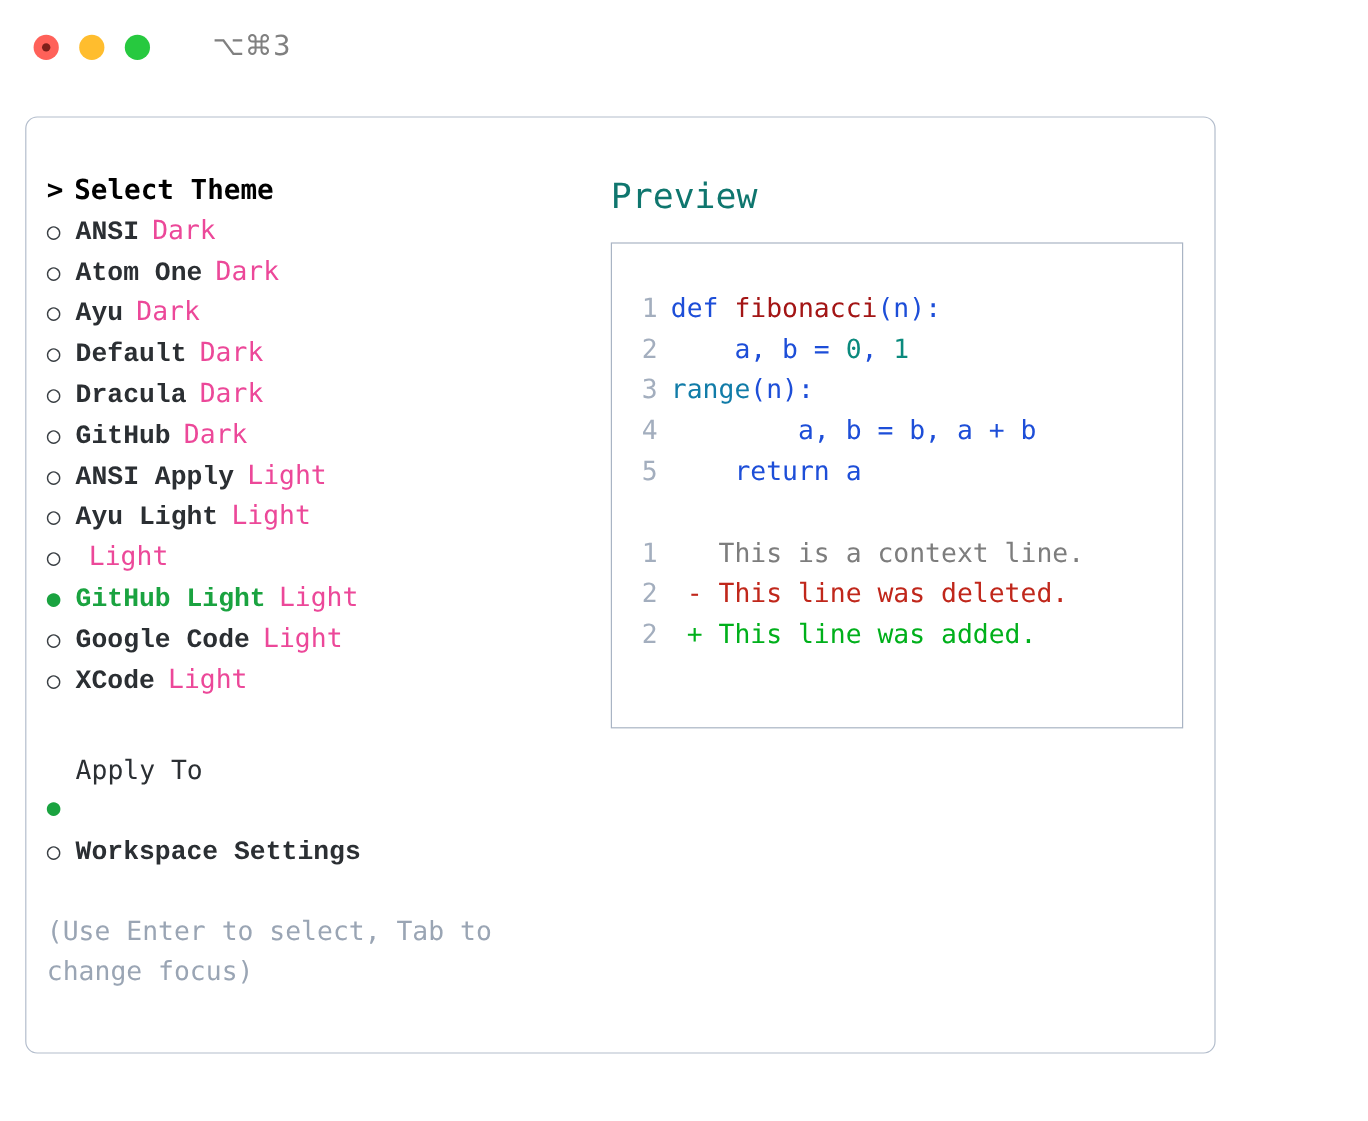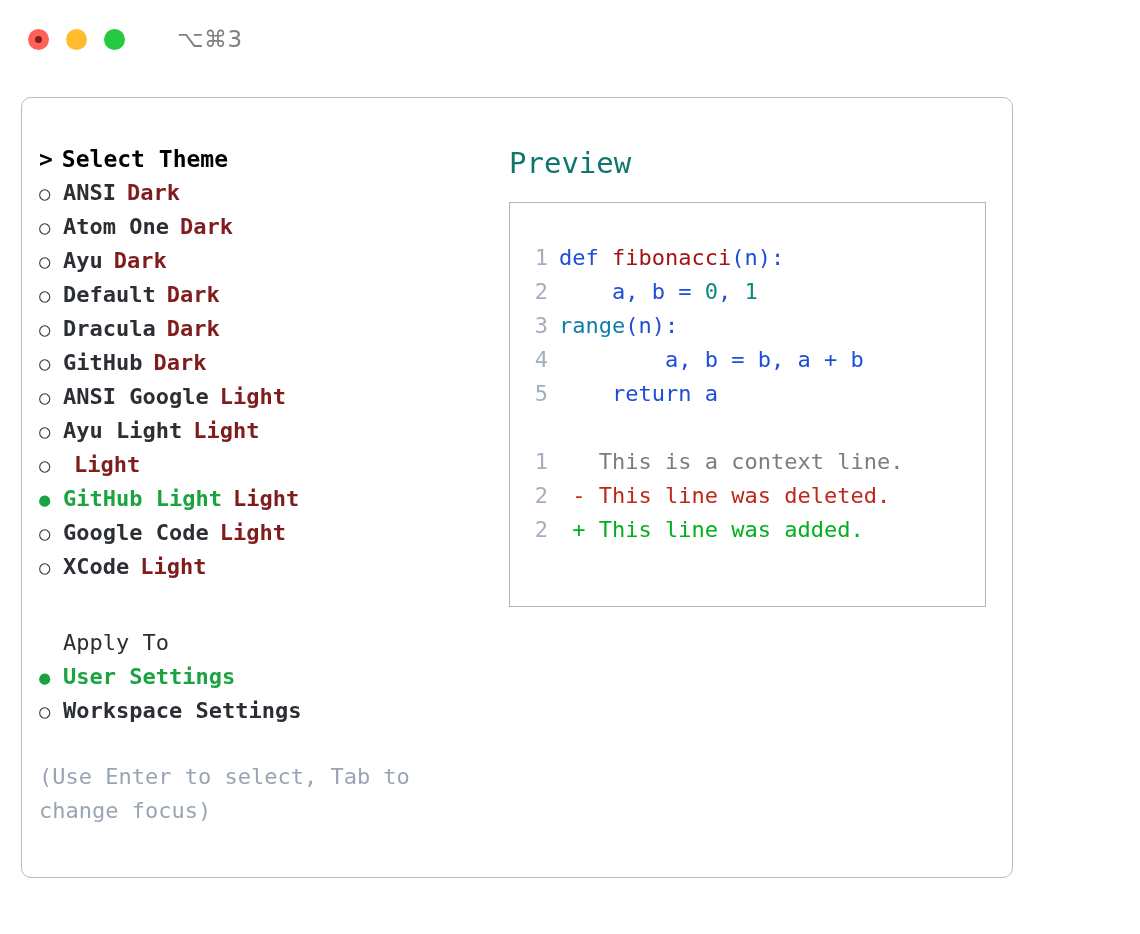--- a/index.html
+++ b/index.html
@@ -118,26 +118,27 @@
     color: #3a3f44;
     line-height: 1;
   }
   .bullet.sel {
     color: #1aa340;
     font-size: 19px;
   }
   .opt-label {
     color: #2b2f33;
     font-weight: bold;
+    font-family: Liberation Mono, monospace;
   }
   .opt-row.selected .opt-label { color: #1aa340; }
   .opt-kind {
-    color: #7f1d1d;
+    color: #ec4899;
     margin-left: 11px;
-    font-weight: bold;
+    font-weight: normal;
     text-align: right;
   }
 
   .subsection {
     margin-top: 42px;
   }
   .subsection-title {
     display: flex;
     align-items: flex-start;
     height: 34px;
@@ -226,35 +227,35 @@
           <span>Select Theme</span>
         </div>
 
         <div id="theme-list">
             <div class="opt-row"><span class="bullet">○</span><span class="opt-label">ANSI</span><span class="opt-kind">Dark</span></div>
             <div class="opt-row"><span class="bullet">○</span><span class="opt-label">Atom One</span><span class="opt-kind">Dark</span></div>
             <div class="opt-row"><span class="bullet">○</span><span class="opt-label">Ayu</span><span class="opt-kind">Dark</span></div>
             <div class="opt-row"><span class="bullet">○</span><span class="opt-label">Default</span><span class="opt-kind">Dark</span></div>
             <div class="opt-row"><span class="bullet">○</span><span class="opt-label">Dracula</span><span class="opt-kind">Dark</span></div>
             <div class="opt-row"><span class="bullet">○</span><span class="opt-label">GitHub</span><span class="opt-kind">Dark</span></div>
-            <div class="opt-row"><span class="bullet">○</span><span class="opt-label">ANSI Google</span><span class="opt-kind">Light</span></div>
+            <div class="opt-row"><span class="bullet">○</span><span class="opt-label">ANSI Apply</span><span class="opt-kind">Light</span></div>
             <div class="opt-row"><span class="bullet">○</span><span class="opt-label">Ayu Light</span><span class="opt-kind">Light</span></div>
             <div class="opt-row"><span class="bullet">○</span><span class="opt-kind">Light</span></div>
             <div class="opt-row selected"><span class="bullet sel">●</span><span class="opt-label">GitHub Light</span><span class="opt-kind">Light</span></div>
             <div class="opt-row"><span class="bullet">○</span><span class="opt-label">Google Code</span><span class="opt-kind">Light</span></div>
             <div class="opt-row"><span class="bullet">○</span><span class="opt-label">XCode</span><span class="opt-kind">Light</span></div>
           </div>
 
         <div class="subsection">
           <div class="subsection-title">
             <span class="bullet">○</span>
             <span>Apply To</span>
           </div>
           <div id="apply-to-list">
-              <div class="opt-row selected"><span class="bullet sel">●</span><span class="opt-label">User Settings</span></div>
+              <div class="opt-row selected"><span class="bullet sel">●</span></div>
               <div class="opt-row"><span class="bullet">○</span><span class="opt-label">Workspace Settings</span></div>
             </div>
         </div>
 
         <div class="hint">(Use Enter to select, Tab to change focus)</div>
       </div>
 
       <div class="right-col">
         <div class="preview-title">Preview</div>
 

